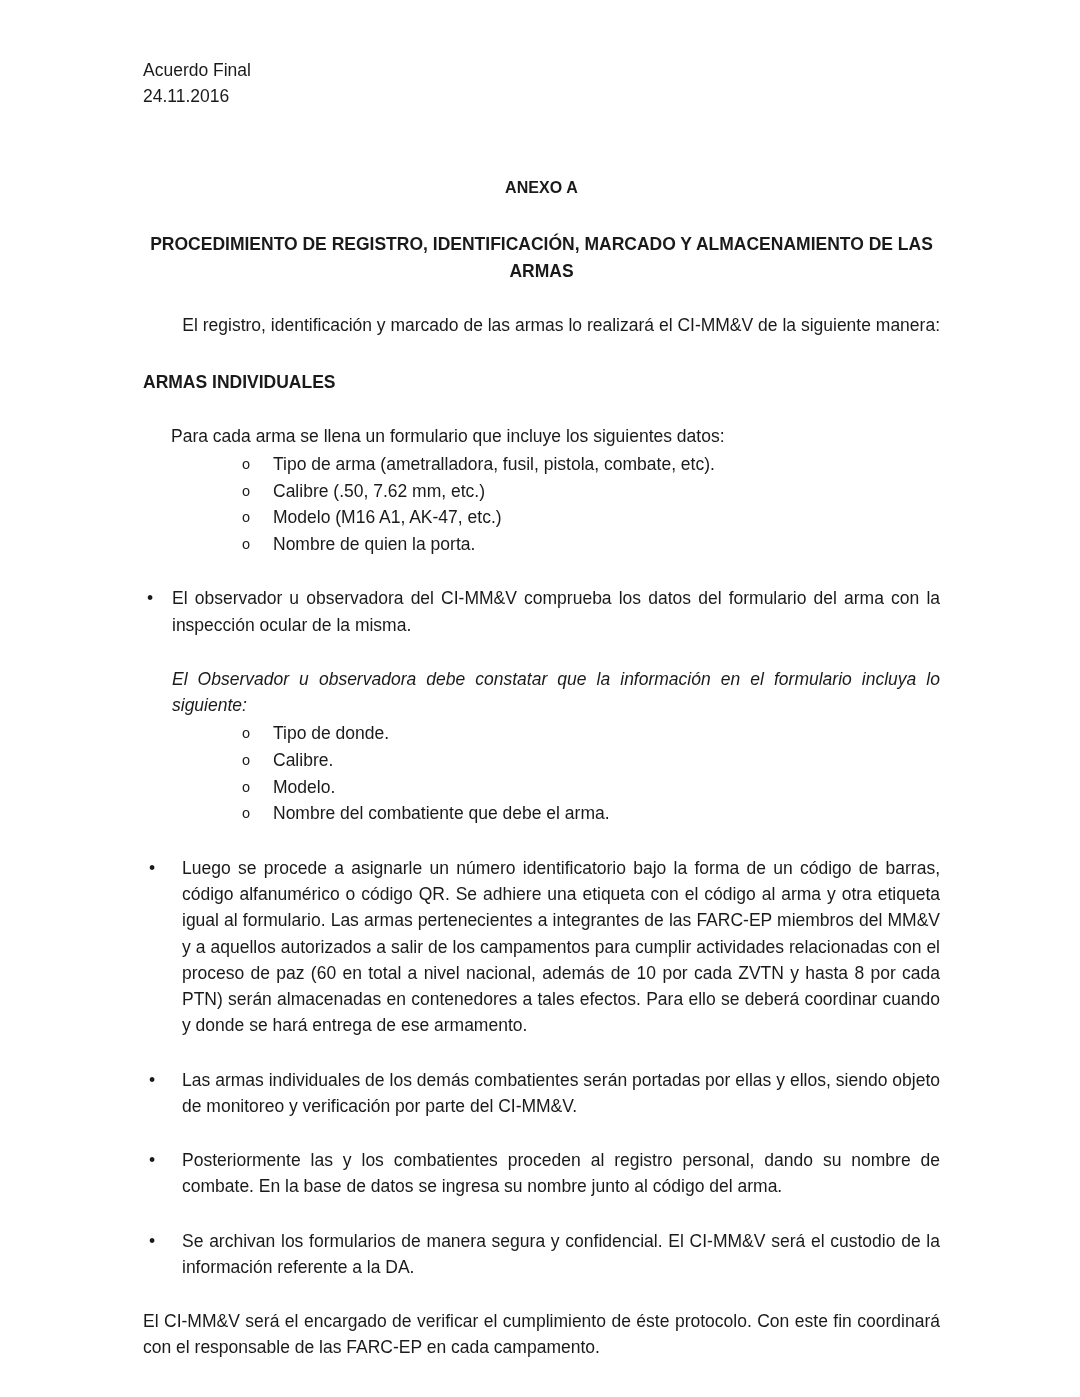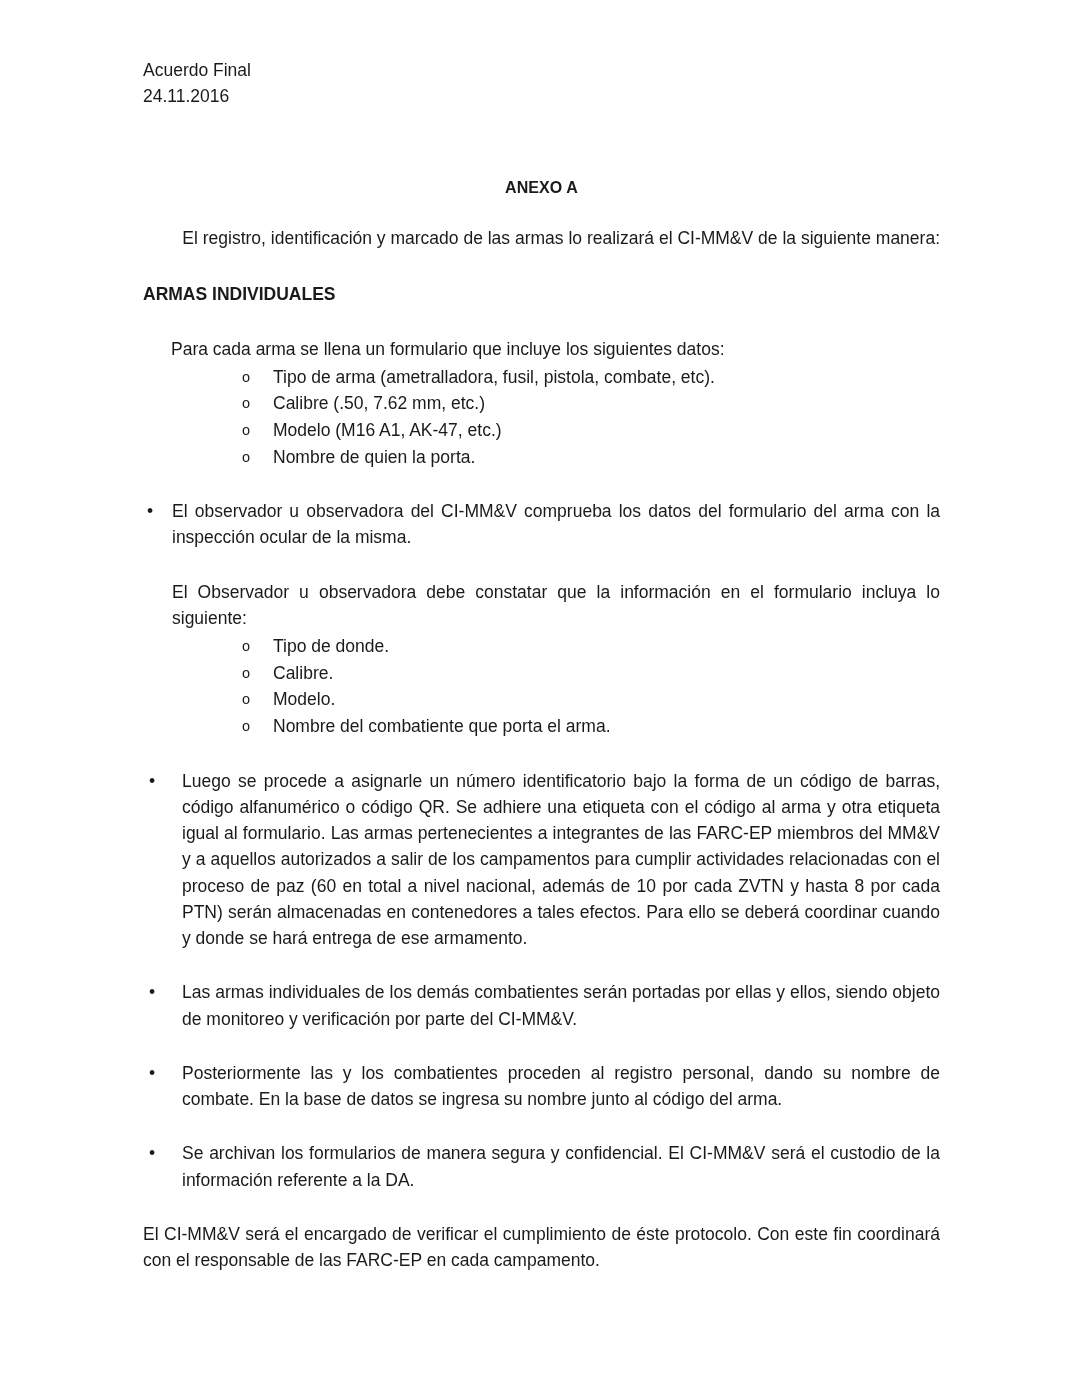--- a/index.html
+++ b/index.html
@@ -121,34 +121,36 @@
   .bullet.gap-lg { padding-left: 39px; }
   .bullet.gap-lg .dot { left: 6px; }
 
   
   .inner-para {
     font-size: 17.5px;
     line-height: 1.50;
     text-align: justify;
     margin: 28px 0 0 0;
     padding-left: 29px;
+    font-style: italic;
   }
 </style>
 </head>
 <body>
 
 <div class="page">
 
   <div class="doc-header">
     <div>Acuerdo Final</div>
     <div>24.11.2016</div>
   </div>
 
   <div class="anexo-title">ANEXO A</div>
 
+  <div class="main-title"><span>PROCEDIMIENTO DE REGISTRO, IDENTIFICACIÓN, MARCADO Y ALMACENAMIENTO DE LAS ARMAS</span></div>
 
   <p class="para nojust">El registro, identificación y marcado de las armas lo realizará el CI-MM&amp;V de la siguiente manera:</p>
 
   <div class="section-head">ARMAS INDIVIDUALES</div>
 
   <div class="lead-in">Para cada arma se llena un formulario que incluye los siguientes datos:</div>
 
   <ul class="sub-list">
     <li>
       <span class="omark">o</span>
@@ -185,21 +187,21 @@
       <li>
         <span class="omark">o</span>
         <span>Calibre.</span>
       </li>
       <li>
         <span class="omark">o</span>
         <span>Modelo.</span>
       </li>
       <li>
         <span class="omark">o</span>
-        <span>Nombre del combatiente que porta el arma.</span>
+        <span>Nombre del combatiente que debe el arma.</span>
       </li>
     </ul>
 
     <div class="bullet gap-lg">
       <span class="dot">•</span>
       <span>Luego se procede a asignarle un número identificatorio bajo la forma de un código de barras, código alfanumérico o código QR. Se adhiere una etiqueta con el código al arma y otra etiqueta igual al formulario. Las armas pertenecientes a integrantes de las FARC-EP miembros del MM&amp;V y a aquellos autorizados a salir de los campamentos para cumplir actividades relacionadas con el proceso de paz (60 en total a nivel nacional, además de 10 por cada ZVTN y hasta 8 por cada PTN) serán almacenadas en contenedores a tales efectos. Para ello se deberá coordinar cuando y donde se hará entrega de ese armamento.</span>
     </div>
 
     <div class="bullet gap-lg">
       <span class="dot">•</span>

